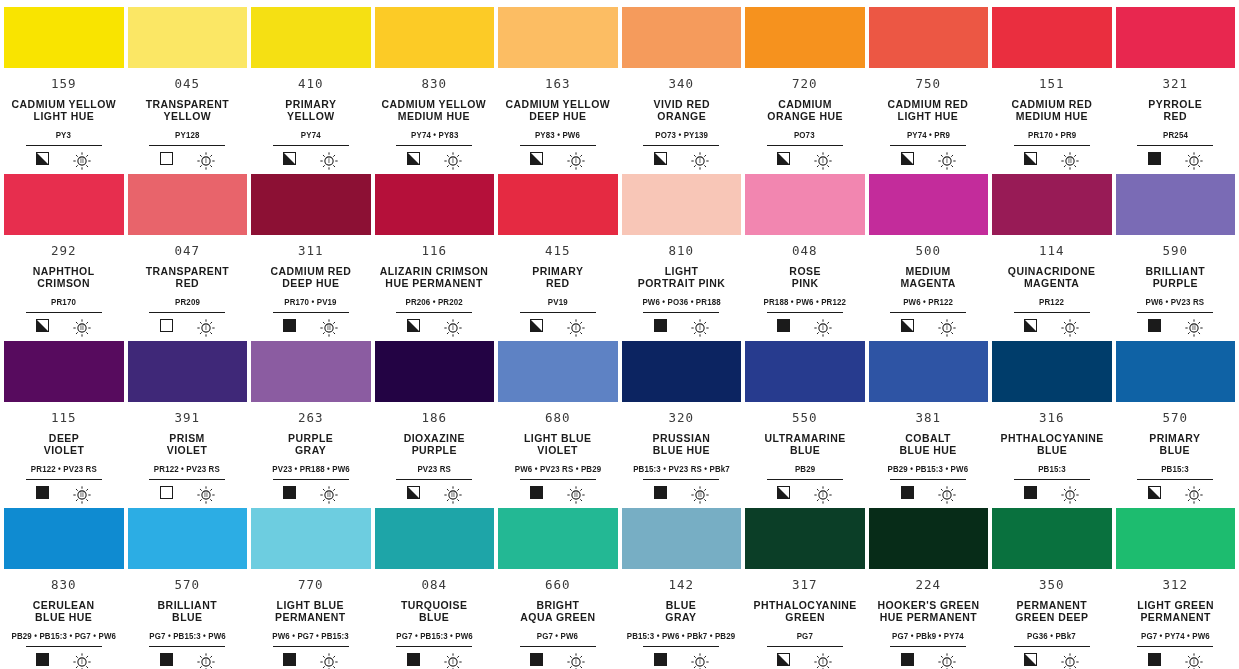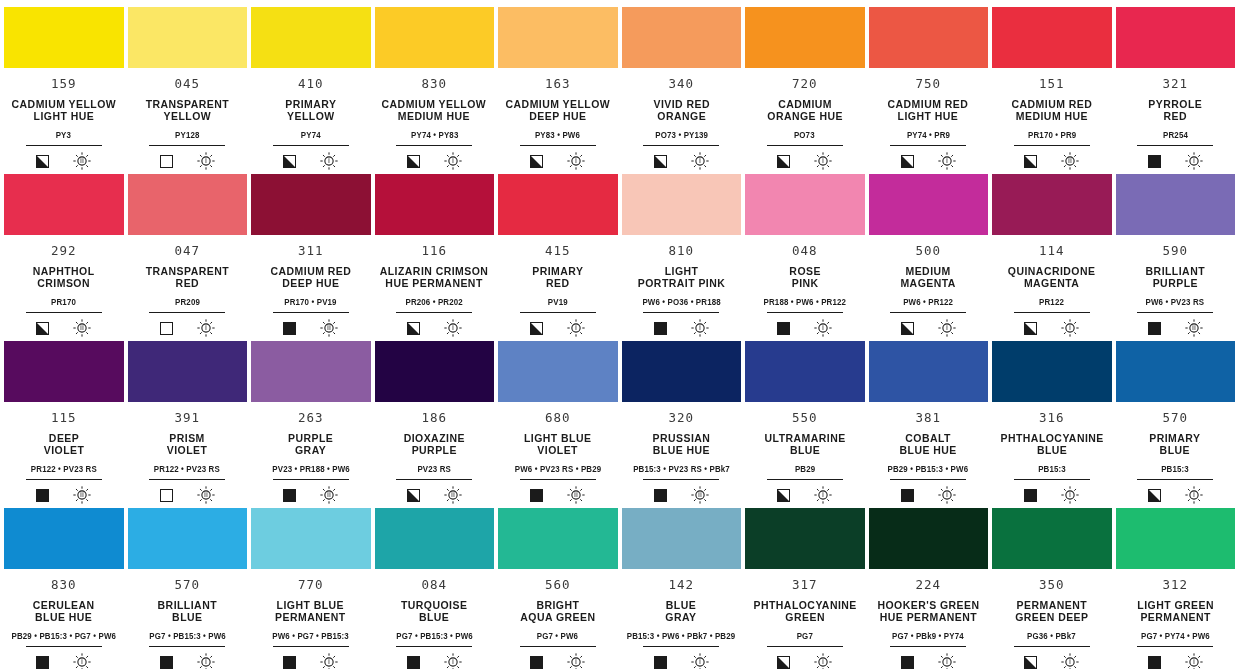--- a/index.html
+++ b/index.html
@@ -67,21 +67,21 @@
     font-family: "Liberation Sans", sans-serif;
   }
   .rule {
     width: 76px;
     height: 1px;
     background: #1b1b1b;
     margin-top: 6px;
   }
   .icons {
     display: flex;
-    align-items: center;
+    align-items: flex-start;
     justify-content: center;
     gap: 24px;
     margin-top: 6px;
     height: 18px;
   }
   .opacity-icon {
     width: 13px;
     height: 13px;
     border: 1.6px solid #1b1b1b;
     box-sizing: border-box;
@@ -959,21 +959,21 @@
             <line x1="14.8" y1="14.8" x2="16.7" y2="16.7" stroke="#1b1b1b" stroke-width="1.1"></line>
             <line x1="3.3" y1="16.7" x2="5.2" y2="14.8" stroke="#1b1b1b" stroke-width="1.1"></line>
             <line x1="14.8" y1="5.2" x2="16.7" y2="3.3" stroke="#1b1b1b" stroke-width="1.1"></line>
             <text x="10" y="12.5" text-anchor="middle">I</text>
           </svg>
         </span>
       </div>
     </div>
     <div class="swatch-cell">
       <div class="color-block" style="background: rgb(35, 184, 148);"></div>
-      <div class="code">560</div>
+      <div class="code">660</div>
       <div class="name">BRIGHT
 AQUA GREEN</div>
       <div class="pigment">PG7 • PW6</div>
       <div class="rule"></div>
       <div class="icons">
         <div class="opacity-icon opaque"></div>
         <span>
           <svg class="light-icon" viewBox="0 0 20 20">
             <circle cx="10" cy="10" r="4.6" fill="none" stroke="#1b1b1b" stroke-width="1.2"></circle>
             <line x1="10" y1="0.4" x2="10" y2="3" stroke="#1b1b1b" stroke-width="1.1"></line>

